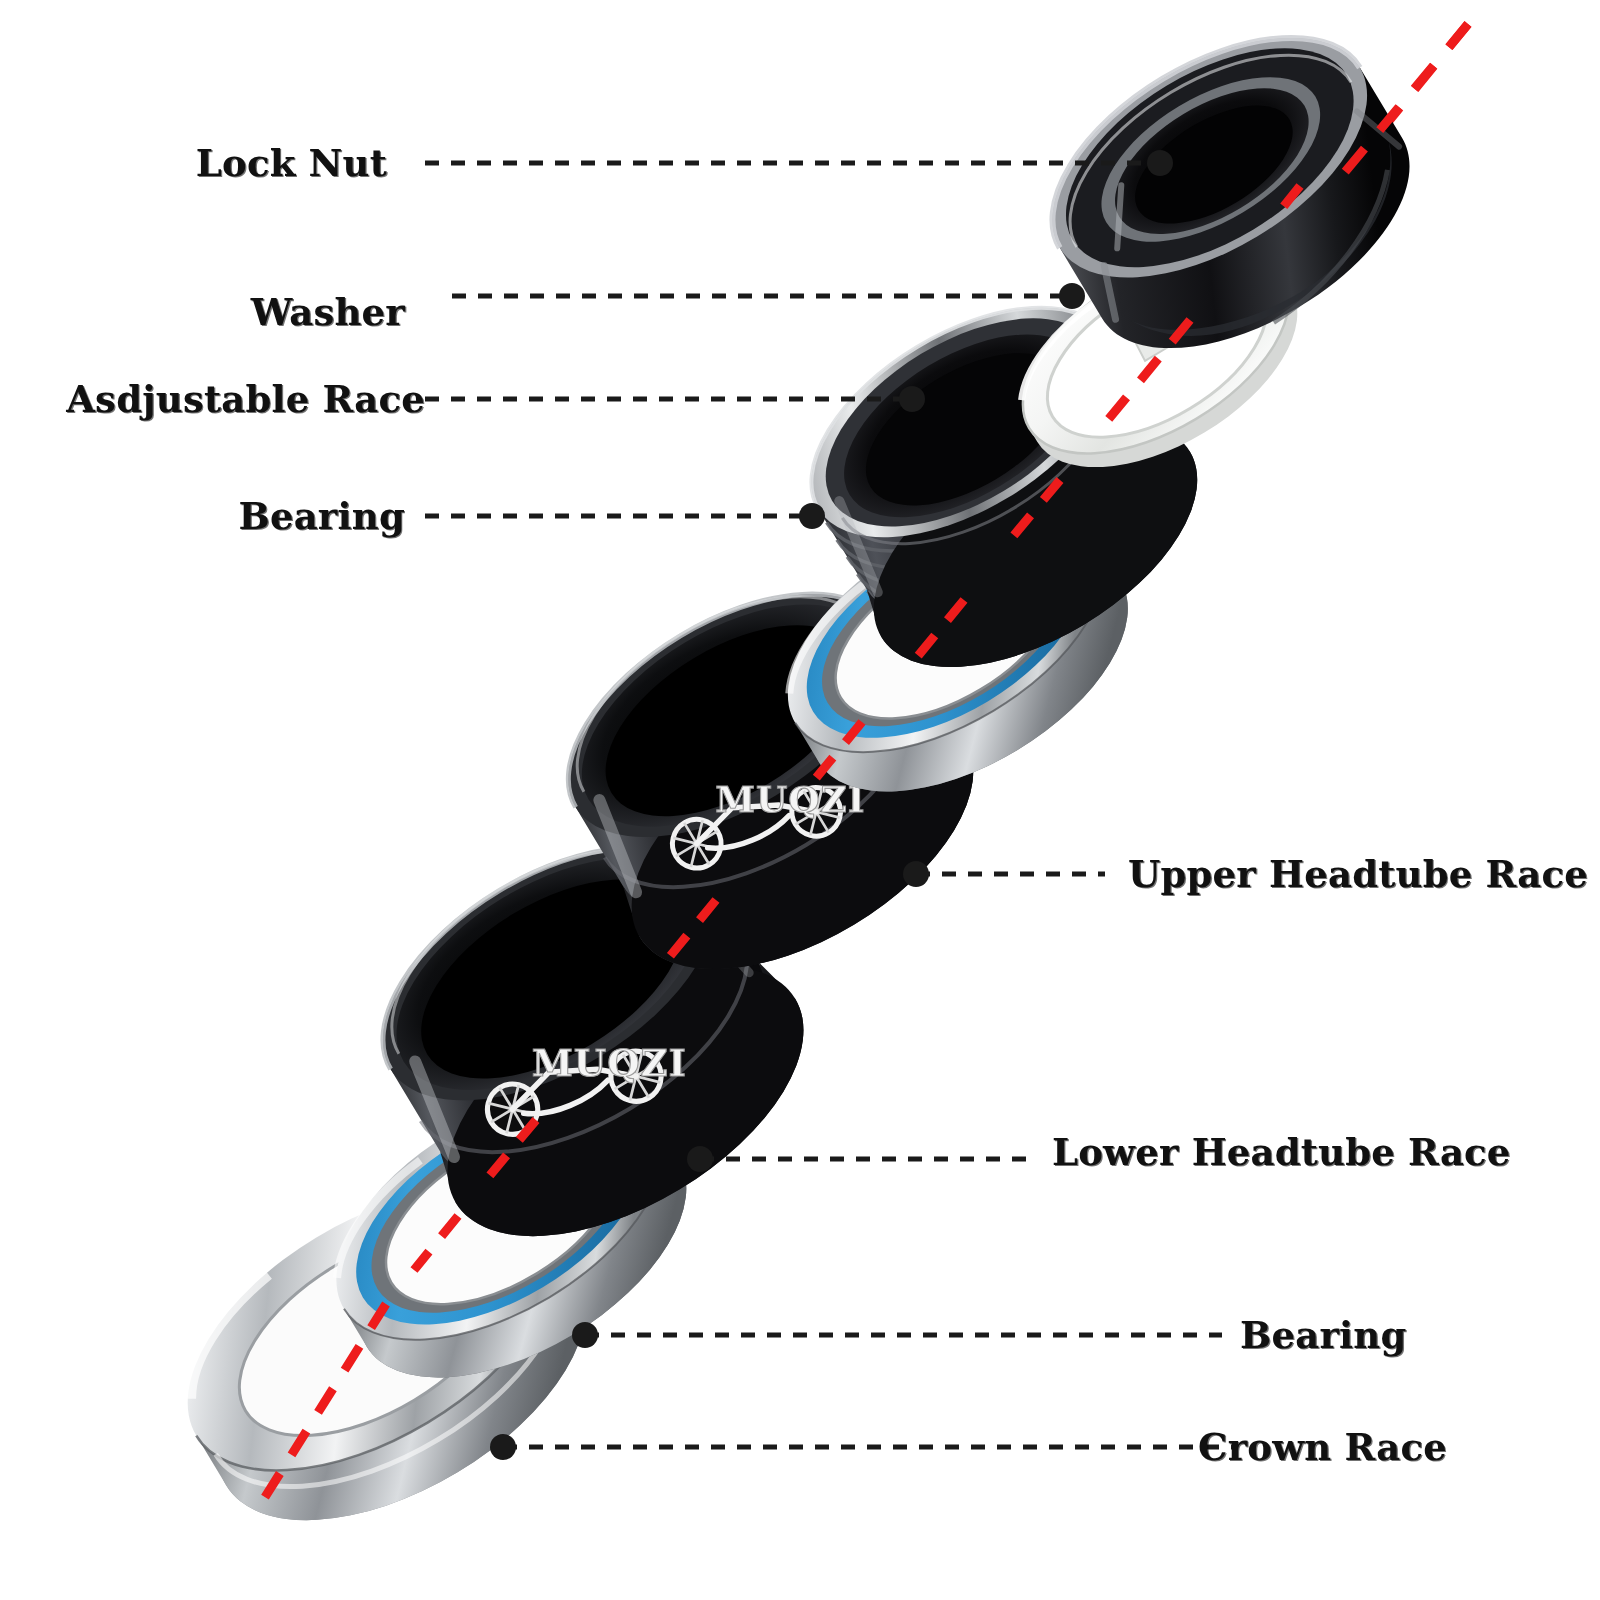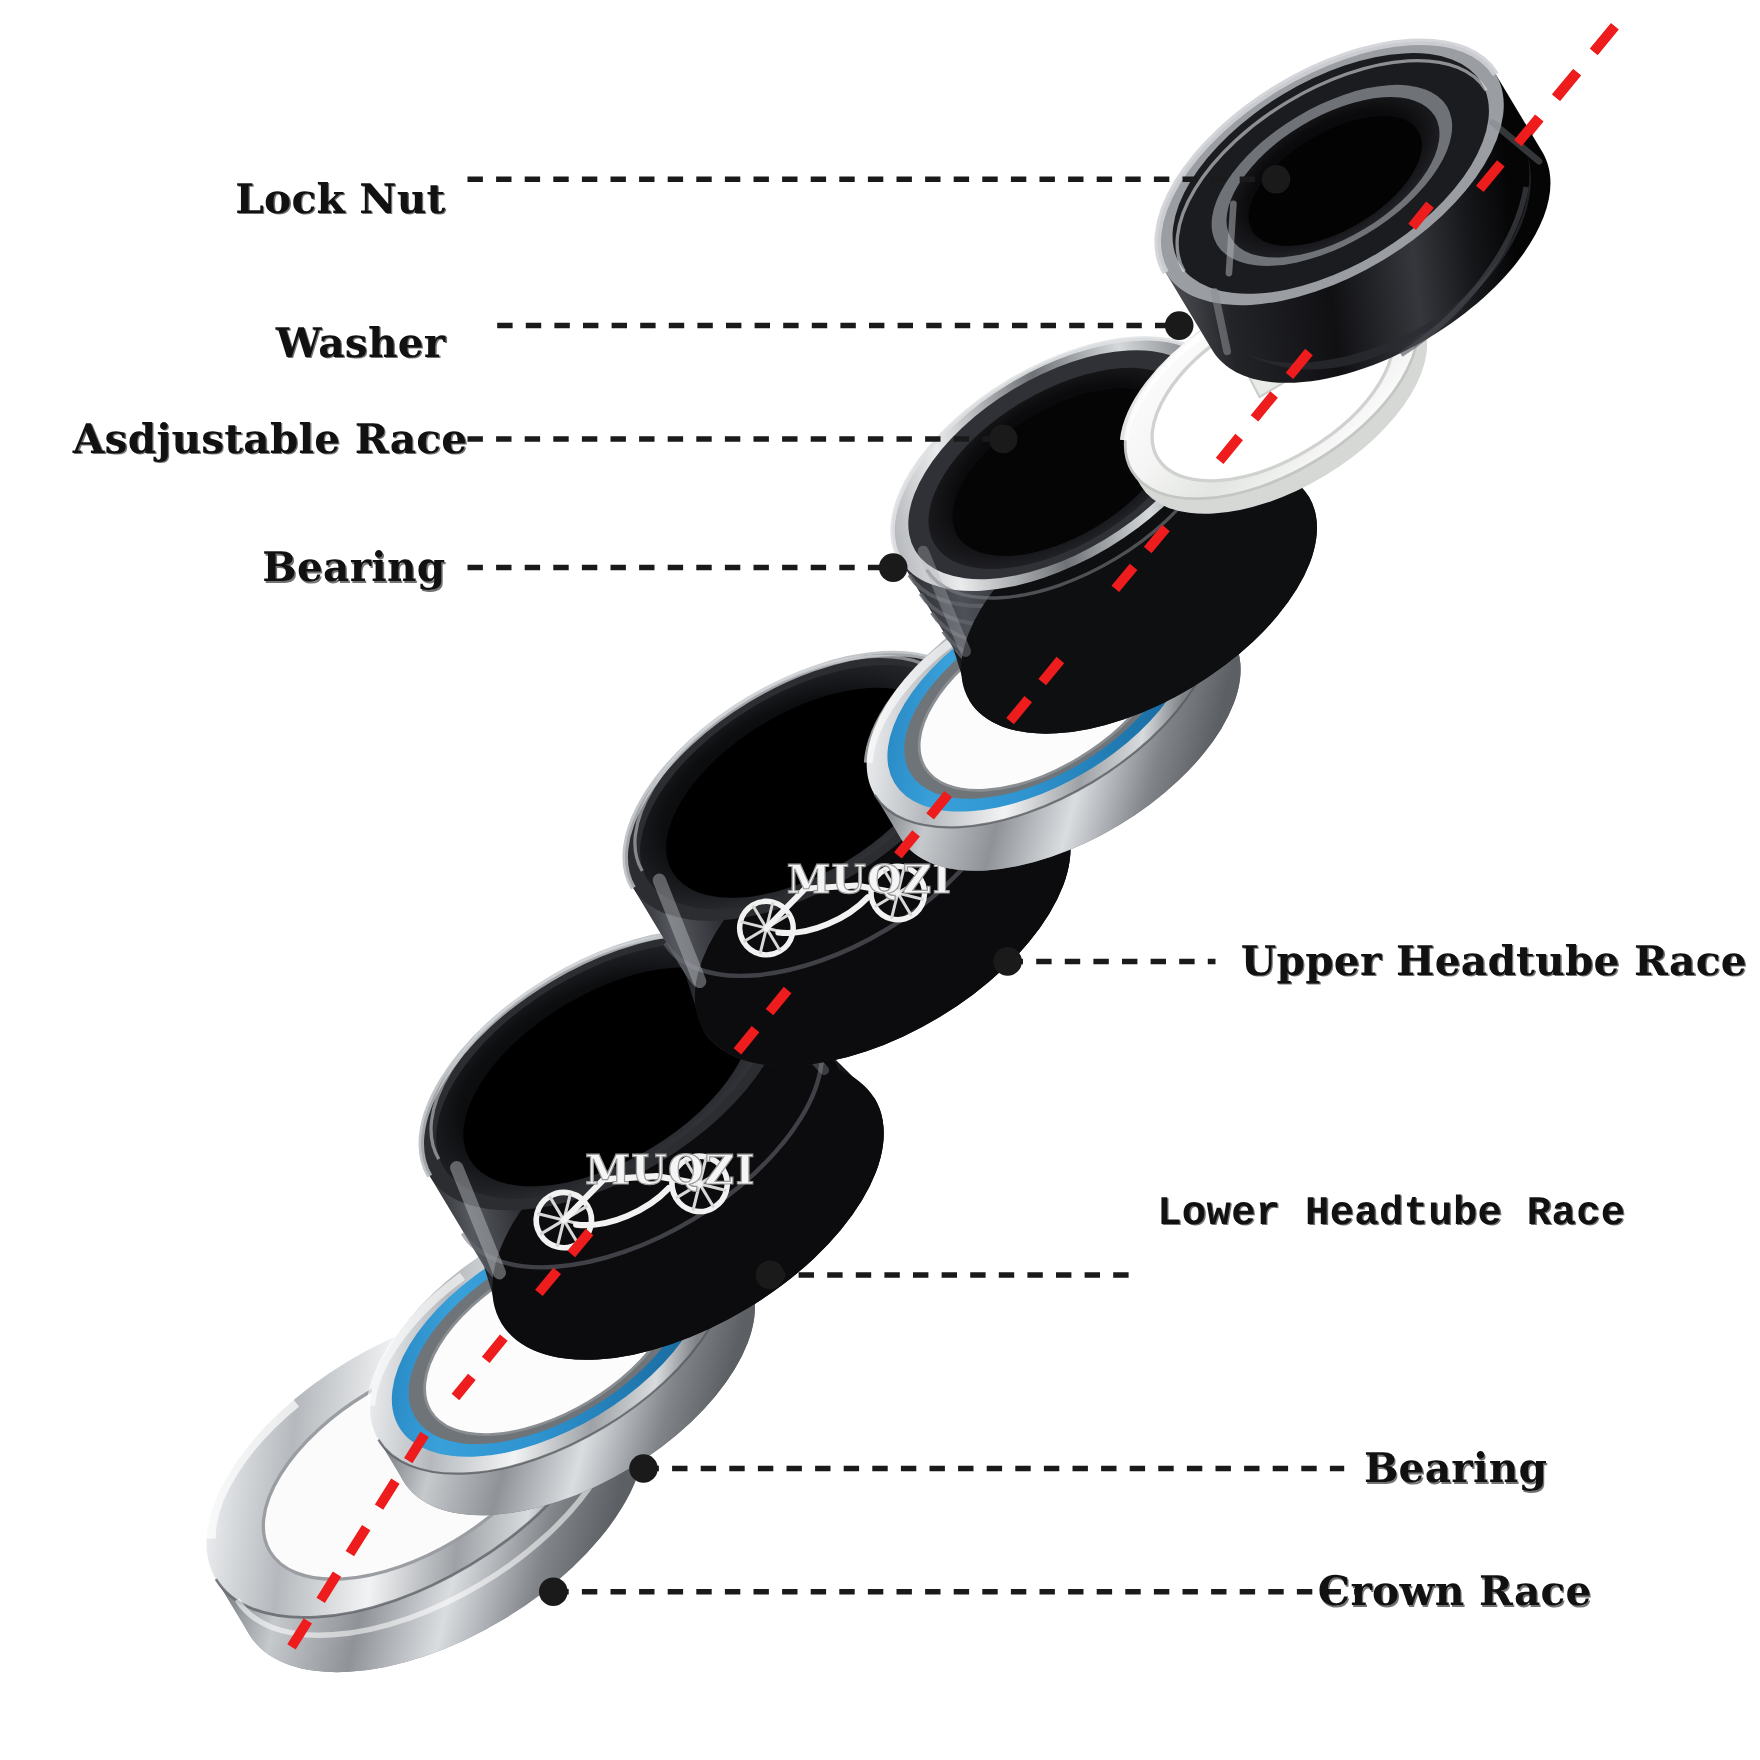--- a/index.html
+++ b/index.html
@@ -323,23 +323,23 @@
         <circle cx="916" cy="874" r="13" fill="#1a1a1a"></circle>
         <line x1="700" y1="1159" x2="1032" y2="1159" stroke="#1a1a1a" stroke-width="5" stroke-dasharray="14 12"></line>
         <circle cx="700" cy="1159" r="13" fill="#1a1a1a"></circle>
         <line x1="585" y1="1335" x2="1222" y2="1335" stroke="#1a1a1a" stroke-width="5" stroke-dasharray="14 12"></line>
         <circle cx="585" cy="1335" r="13" fill="#1a1a1a"></circle>
         <line x1="503" y1="1447" x2="1238" y2="1447" stroke="#1a1a1a" stroke-width="5" stroke-dasharray="14 12"></line>
         <circle cx="503" cy="1447" r="13" fill="#1a1a1a"></circle>
       </g>
   </svg>
 
-  <div class="callout-label left" style="left:405px; top:163px;margin-top:18px;">Lock Nut</div>
+  <div class="callout-label left" style="left:387px; top:163px;">Lock Nut</div>
   <div class="callout-label left" style="left:405px; top:312px;">Washer</div>
   <div class="callout-label left" style="left:405px; top:399px;margin-left:20px;">Asdjustable Race</div>
   <div class="callout-label left" style="left:405px; top:516px;">Bearing</div>
 
   <div class="callout-label right" style="left:1128px; top:874px;">Upper Headtube Race</div>
-  <div class="callout-label right" style="left:1052px; top:1104px;font-family:Liberation Mono, monospace;">Lower Headtube Race</div>
+  <div class="callout-label right" style="left:1052px; top:1152px;">Lower Headtube Race</div>
   <div class="callout-label right" style="left:1240px; top:1335px;">Bearing</div>
   <div class="callout-label right" style="left:1198px; top:1447px;">Crown Race</div>
 
 </div>
 
 </body></html>

